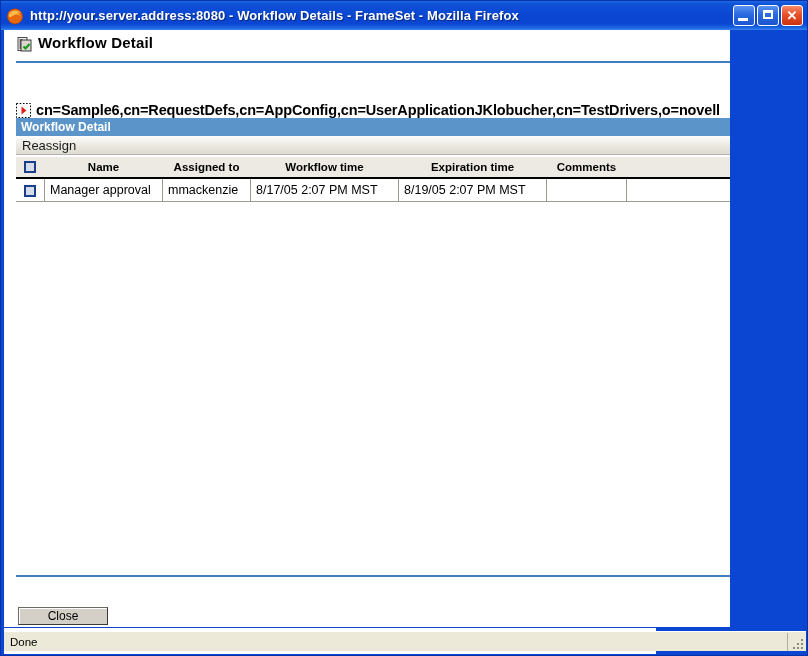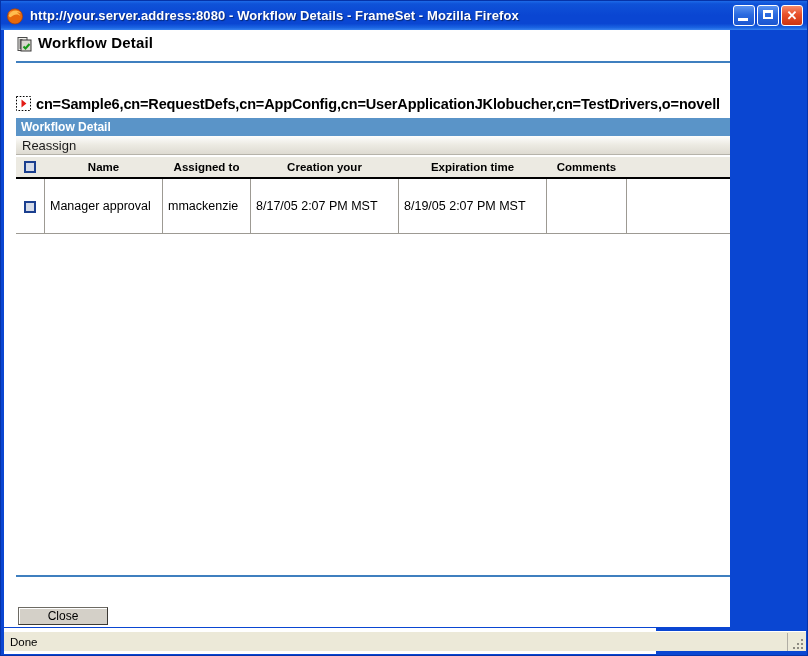--- a/index.html
+++ b/index.html
@@ -150,21 +150,21 @@
     background: #3f7fbf;
   }
 
   
   .dn-row {
     position: absolute;
     left: 12px; top: 66px;
     width: 776px;
     height: 22px;
     display: flex;
-    align-items: flex-start;
+    align-items: flex-end;
   }
   .dn-icon {
     width: 15px; height: 15px;
     flex: none;
     margin-right: 5px;
     position: relative;
     box-sizing: border-box;
   }
   .dn-text {
     font-size: 14.5px;
@@ -227,21 +227,21 @@
     color: #000000;
     height: 20px;
     padding: 0;
     border-bottom: 2px solid #000000;
     text-align: center;
     white-space: nowrap;
   }
   .tbl th.chk-col { width: 28px; }
   .tbl td {
     height: 22px;
-    padding: 16px 5px;
+    padding: 0 5px;
     font-size: 12.5px;
     color: #000000;
     white-space: nowrap;
     border-right: 1px solid #9d9a93;
     background: #ffffff;
   }
   .tbl td.chk-cell {
     border-right: 1px solid #9d9a93;
     border-left: none;
     text-align: center;
@@ -406,21 +406,21 @@
     </div>
 
     <table class="tbl">
       <thead>
         <tr>
           <th class="chk-col">
             <span class="cbox"></span>
           </th>
           <th style="width:118px">Name</th>
           <th style="width:88px">Assigned to</th>
-          <th style="width:148px">Creation your</th>
+          <th style="width:148px">Workflow time</th>
           <th style="width:148px">Expiration time</th>
           <th style="width:80px">Comments</th>
           <th></th>
         </tr>
       </thead>
       <tbody>
         <tr class="data-row">
           <td class="chk-cell">
             <span class="cbox"></span>
           </td>

